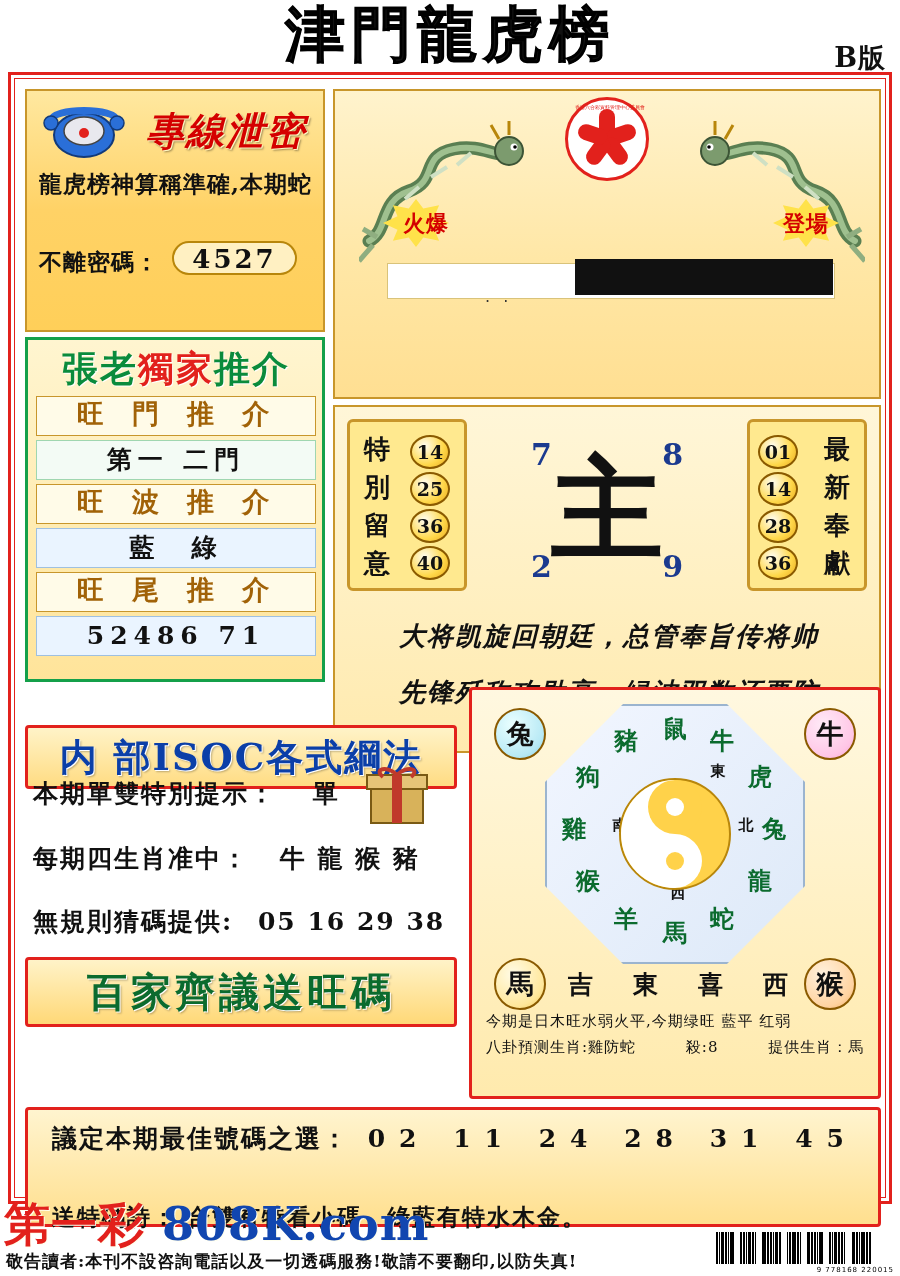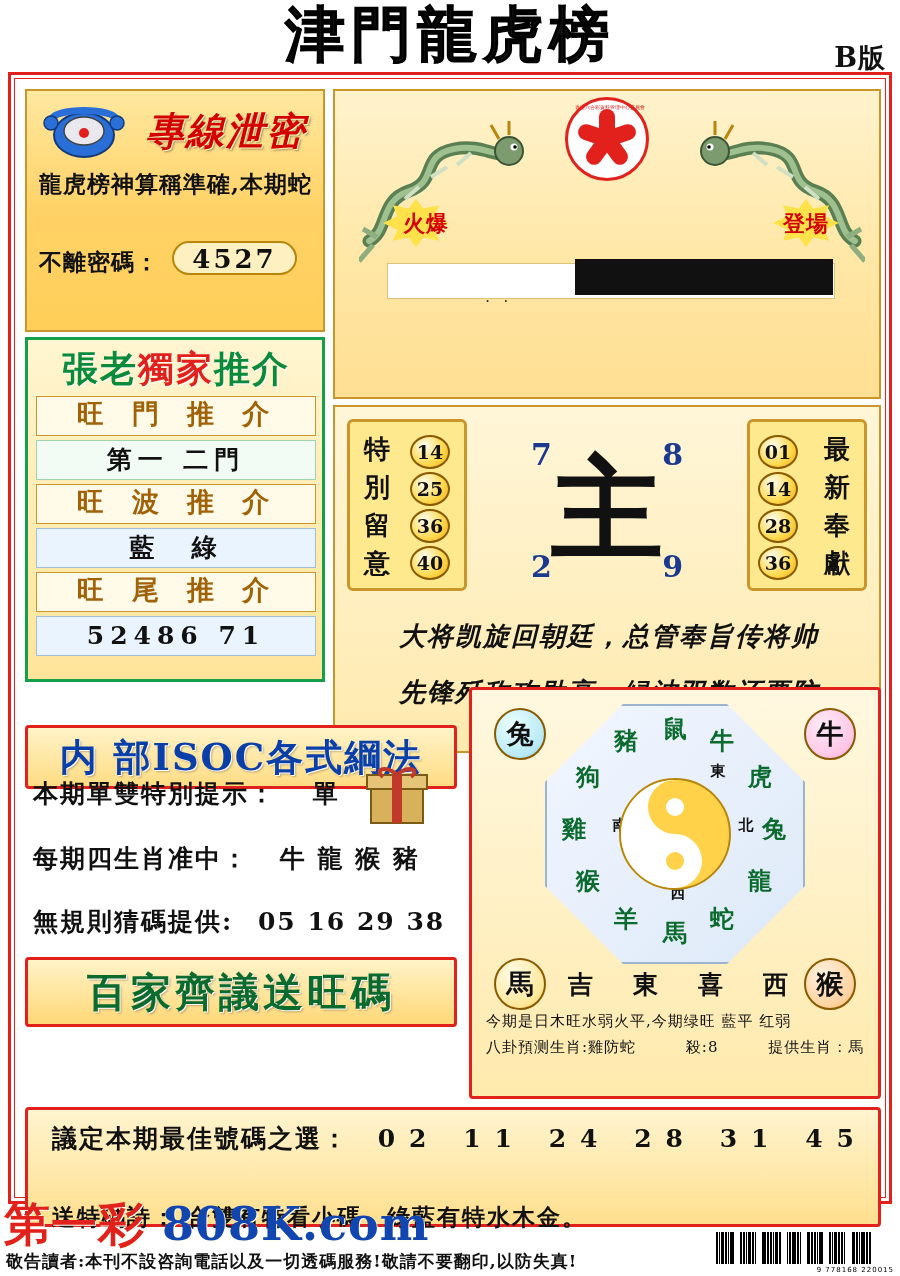--- a/index.html
+++ b/index.html
@@ -426,21 +426,21 @@
       <div class="fLine fL2">
         <span>八卦預测生肖:雞防蛇</span>
         <span style="margin-left:44px">殺:8</span>
         <span style="margin-left:44px">提供生肖：馬</span>
       </div>
     </div>
 
     <div class="blockG">
       <div class="gLine gL1">
         <span>議定本期最佳號碼之選：</span>
-        <span class="nums" style="margin-left:18px">02    11    24    28    31    45</span>
+        <span class="nums" style="margin-left:8px">02    11    24    28    31    45</span>
       </div>
       <div class="gLine gL3">
         <span>送特碼詩：</span>
         <span>合雙有特看小碼，綠藍有特水木金。</span>
       </div>
     </div>
 
   </div>
 
   <div class="footerBrand">

